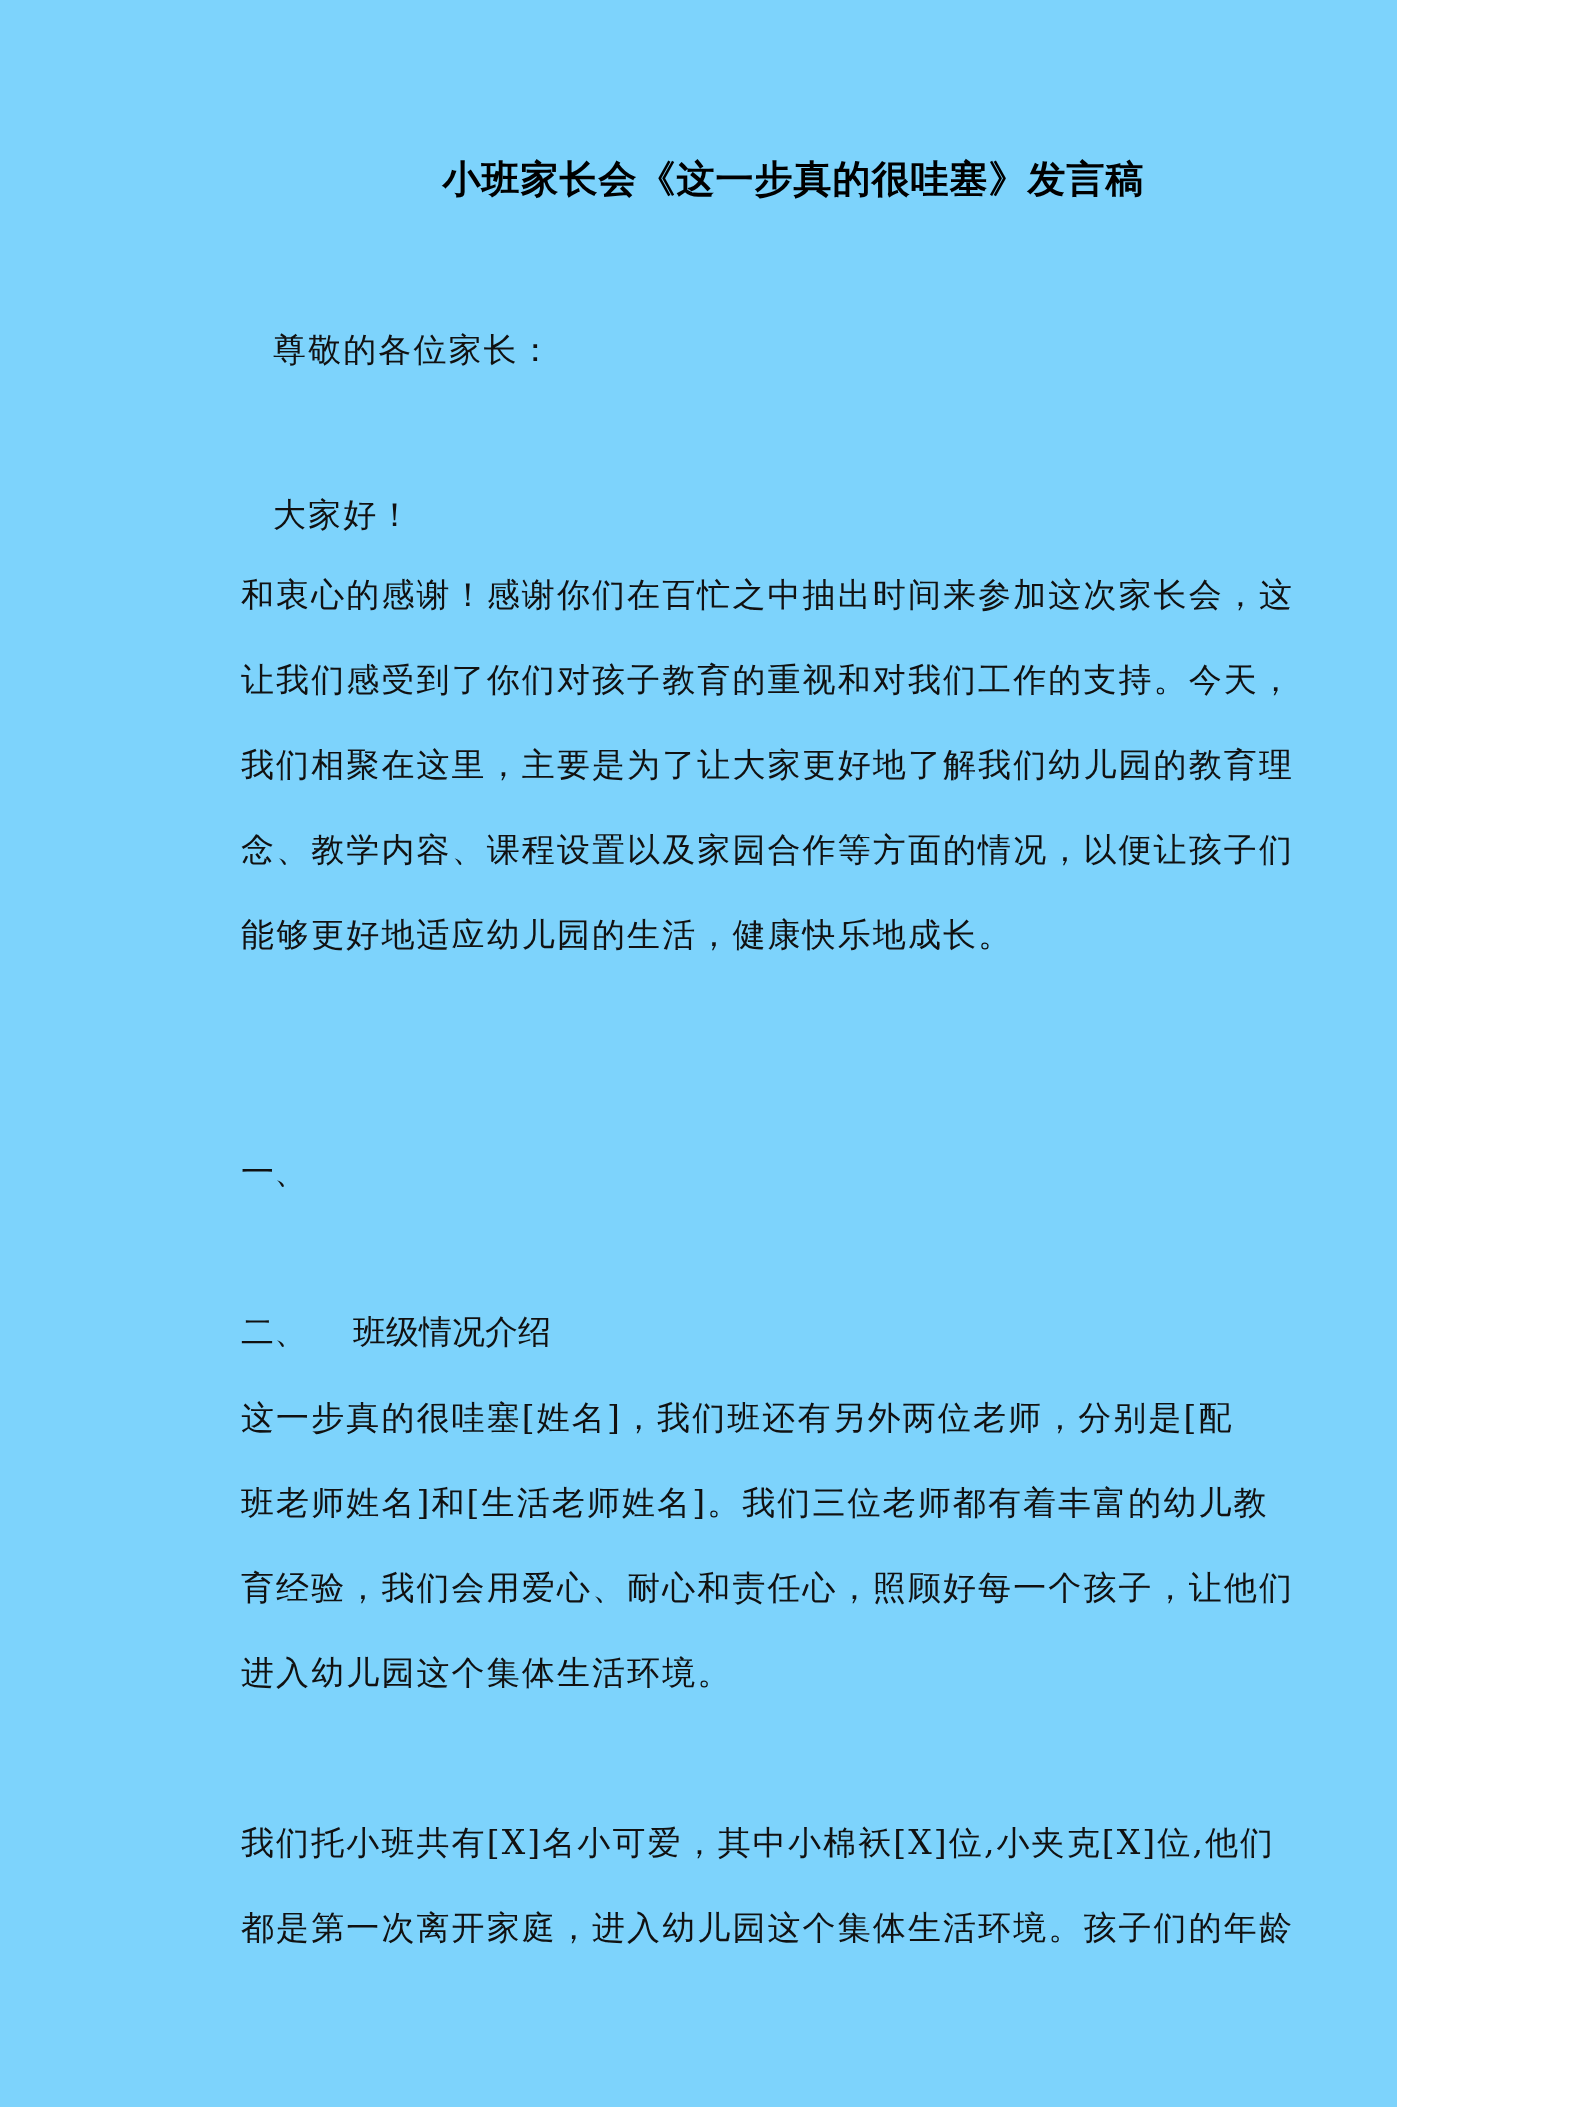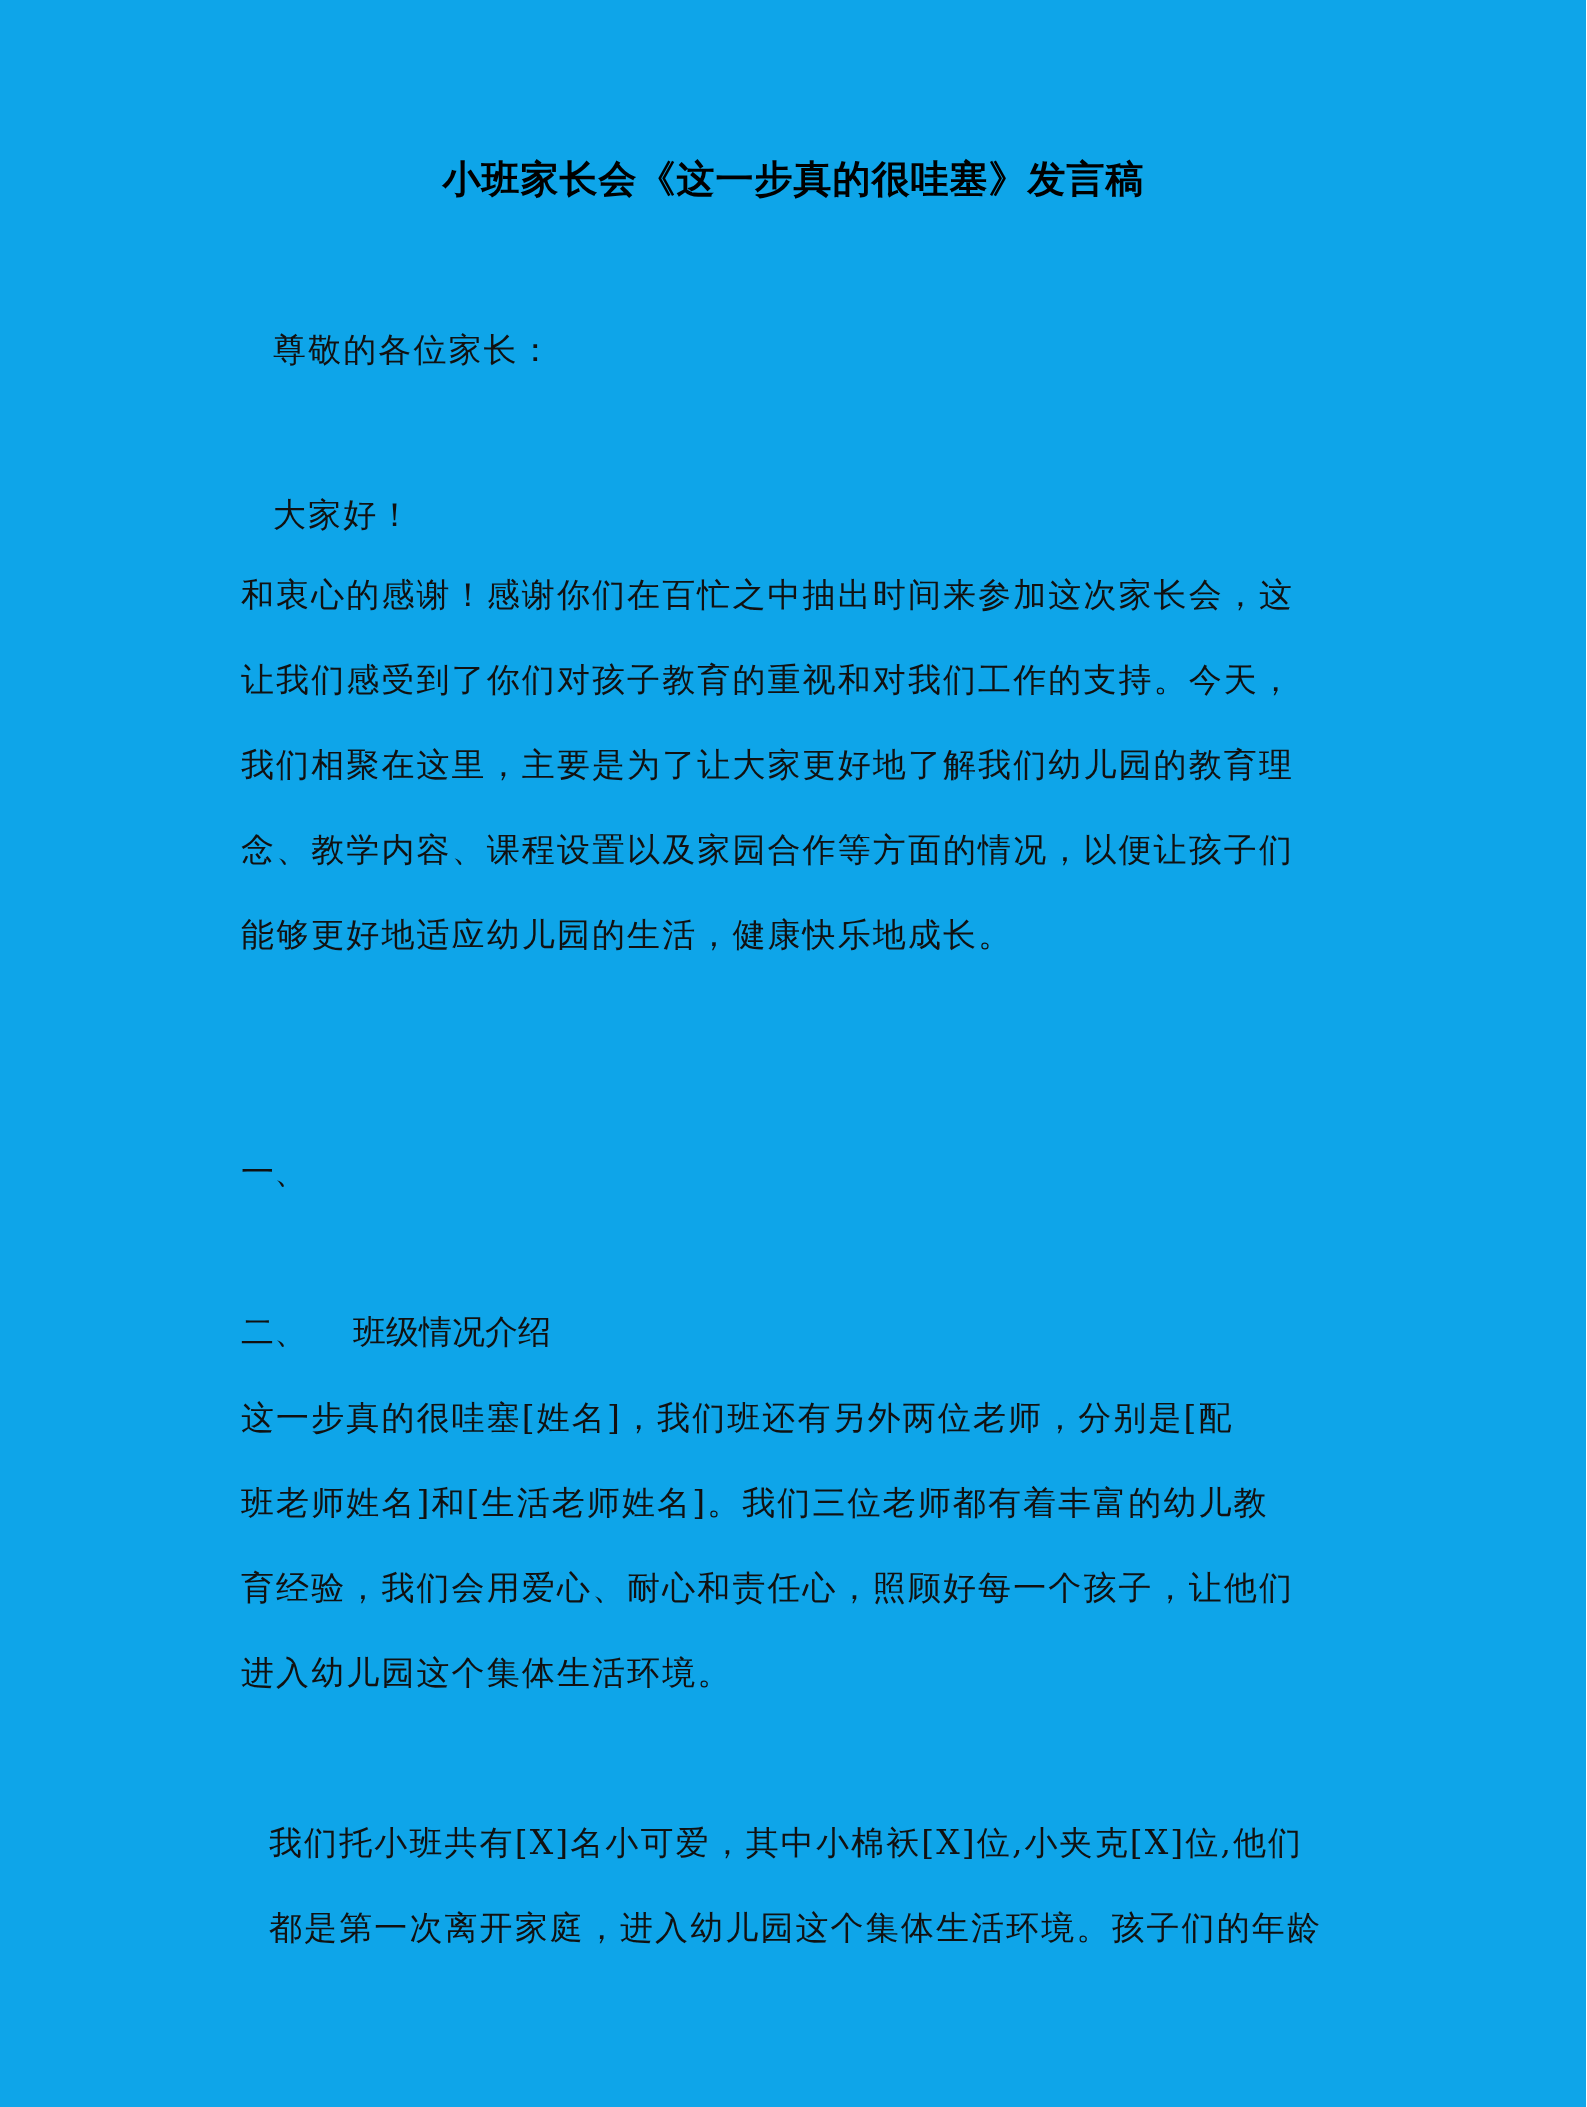--- a/index.html
+++ b/index.html
@@ -11,23 +11,23 @@
     width: 1587px;
     height: 2107px;
     position: relative;
     overflow: hidden;
     font-family: "DejaVu Serif", "Liberation Serif", serif;
     color: #111111;
   }
   .page {
     position: absolute;
     left: 0; top: 0;
-    width: 1586px;
+    width: 1397px;
     height: 2107px;
-    background: #0ea5e9;
+    background: #7dd3fc;
   }
   .title {
     position: absolute;
     top: 152px;
     left: 0;
     width: 1587px;
     text-align: center;
     font-family: "DejaVu Sans", "Liberation Sans", sans-serif;
     font-weight: bold;
     font-size: 38px;
@@ -103,18 +103,18 @@
     <span>班级情况介绍</span>
   </div>
 
   <div class="para" style="top:1375px;">
     <span class="ln">这一步真的很哇塞[姓名]，我们班还有另外两位老师，分别是[配</span>
     <span class="ln">班老师姓名]和[生活老师姓名]。我们三位老师都有着丰富的幼儿教</span>
     <span class="ln">育经验，我们会用爱心、耐心和责任心，照顾好每一个孩子，让他们</span>
     <span class="ln">进入幼儿园这个集体生活环境。</span>
   </div>
 
-  <div class="para" style="top:1800px;margin-left:28px;">
+  <div class="para" style="top:1800px;">
     <span class="ln">我们托小班共有[X]名小可爱，其中小棉袄[X]位,小夹克[X]位,他们</span>
     <span class="ln">都是第一次离开家庭，进入幼儿园这个集体生活环境。孩子们的年龄</span>
   </div>
 
 </div>
 
 </body></html>

